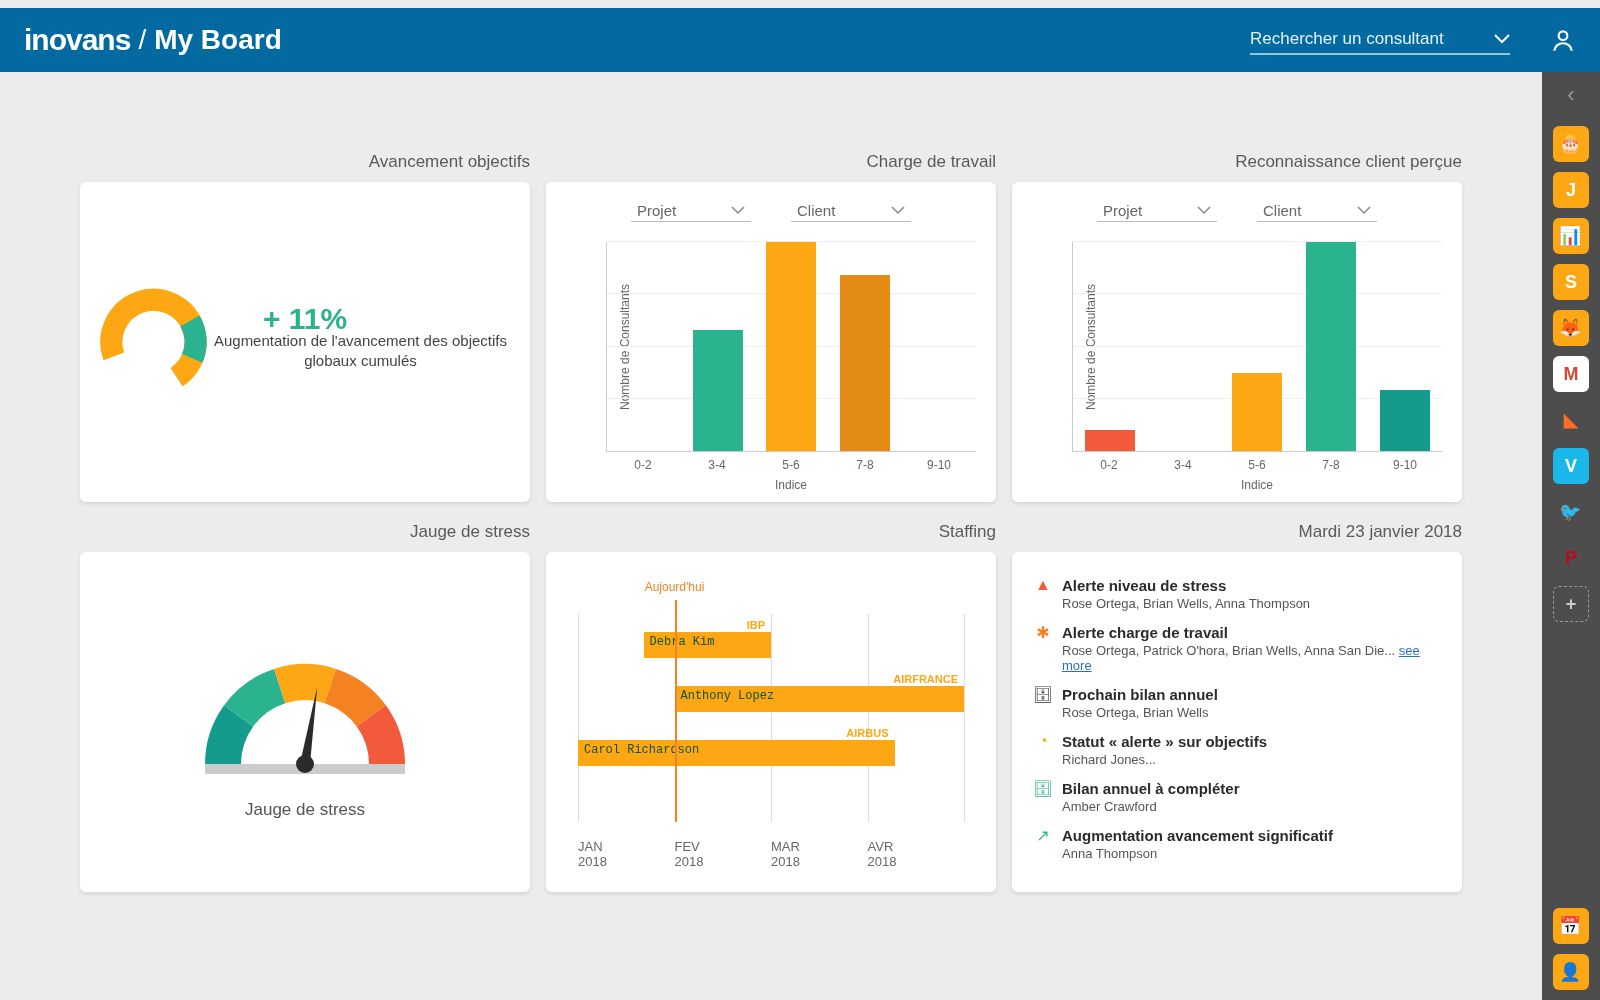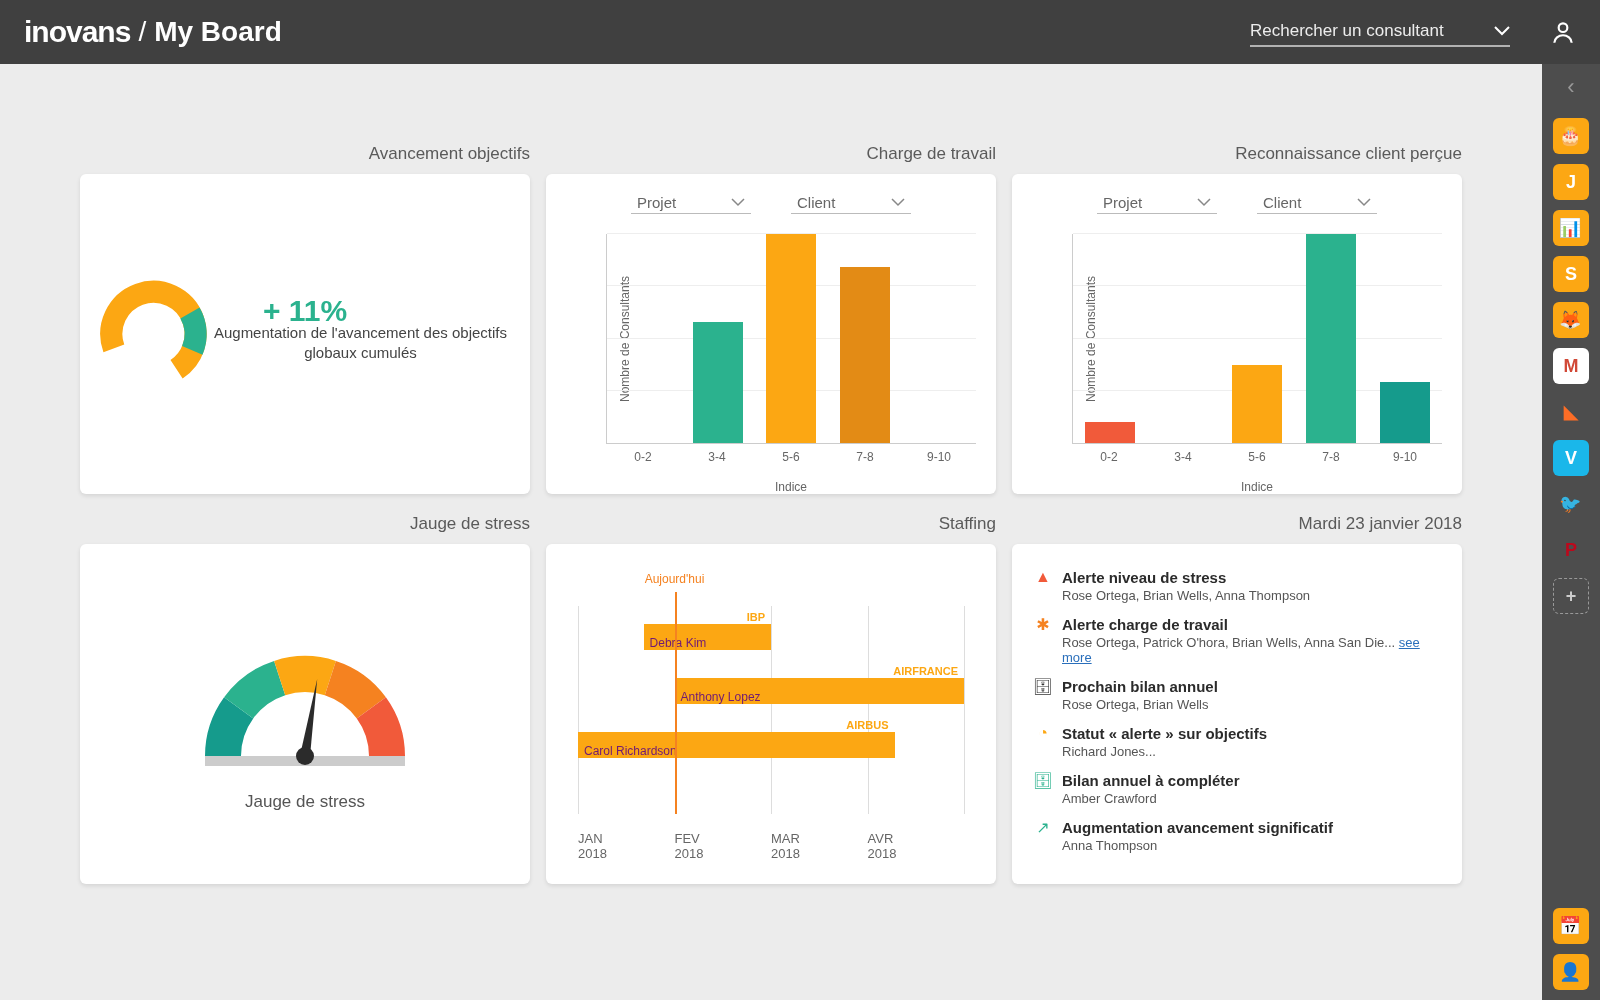--- a/index.html
+++ b/index.html
@@ -1,17 +1,17 @@
 <!DOCTYPE html>
 <html><head>
 <meta charset="utf-8">
 <style>
 * { margin:0; padding:0; box-sizing:border-box; font-family: "Segoe UI", Arial, sans-serif; }
 body { background:#ececec; width:1600px; height:1000px; overflow:hidden; display:flex; flex-direction:column; }
-.header { background:#404040; height:64px; display:flex; align-items:center; padding:0 24px; color:#fff; }
+.header { background:#0369a1; height:64px; display:flex; align-items:center; padding:0 24px; color:#fff;margin-top:8px; }
 .logo { font-size:30px; font-weight:600; letter-spacing:-1px; }
 .logo-slash { font-weight:300; margin:0 8px; font-size:28px; }
 .logo-board { font-size:28px; font-weight:700; }
 .header-spacer { flex:1; }
 .search-box { display:flex; align-items:center; border-bottom:2px solid rgba(255,255,255,0.6); padding:4px 0; margin-right:40px; width:260px; color:#fff; font-size:17px; justify-content:space-between; }
 .search-placeholder { opacity:0.9; }
 .user-icon { width:26px; height:26px; }
 .main { flex:1; display:flex; }
 .content { flex:1; padding:80px 80px 0 80px; display:grid; grid-template-columns:repeat(3,1fr); grid-template-rows:auto auto; gap:20px 16px; align-content:start; }
 .cell { display:flex; flex-direction:column; }
@@ -28,27 +28,27 @@
 .gauge-caption { color:#555; font-size:17px; margin-top:16px; }
 .axis-y { position:absolute; left:16px; top:60px; bottom:50px; display:flex; align-items:center; }
 .axis-y span { transform:rotate(-90deg); white-space:nowrap; color:#666; font-size:12px; }
 .bars-area { position:absolute; left:60px; right:20px; top:60px; bottom:50px; border-left:1px solid #ccc; border-bottom:1px solid #ccc; }
 .bars-area .grid { position:absolute; left:0; right:0; border-top:1px solid #eee; }
 .bars-row { position:absolute; left:0; right:0; bottom:0; top:0; display:flex; }
 .bars-col { flex:1; display:flex; align-items:flex-end; justify-content:center; }
 .bars-col .bar { width:50px; }
 .x-ticks { position:absolute; left:60px; right:20px; bottom:30px; display:flex; }
 .x-ticks span { flex:1; text-align:center; font-size:12px; color:#666; }
-.x-label { position:absolute; left:60px; right:20px; bottom:0; text-align:center; color:#666; font-size:12px; }
+.x-label { position:absolute; left:60px; right:20px; bottom:10px; text-align:center; color:#666; font-size:12px; }
 .today-line { position:absolute; top:48px; bottom:70px; border-left:2px solid #f58220; }
 .today-label { position:absolute; top:28px; transform:translateX(-50%); color:#f58220; font-size:12px; }
 .staffing-tracks { position:absolute; left:32px; right:32px; top:62px; bottom:70px; }
 .month-grid { position:absolute; top:0; bottom:0; border-left:1px solid #ddd; }
 .staff-bar { position:absolute; height:26px; background:#fca713; display:flex; align-items:center; }
-.staff-bar .name { position:absolute; left:6px; top:12px; font-size:12px; color:#701a75; }
+.staff-bar .name { position:absolute; left:6px; top:3px; font-size:12px; color:#14532d;font-family:Liberation Mono, monospace; }
 .staff-bar .client { position:absolute; right:6px; top:-1px; font-size:11px; font-weight:700; color:#fca713; transform:translateY(-100%); }
 .staff-months { position:absolute; left:32px; right:32px; bottom:22px; display:flex; }
 .staff-months div { flex:1; text-align:left; font-size:13px; color:#666; line-height:1.2; }
 .alerts { padding:6px 4px; display:flex; flex-direction:column; gap:12px; }
 .alert { display:flex; flex-direction:column; gap:2px; }
 .alert-head { display:flex; align-items:center; gap:10px; }
 .alert-head .ico { width:18px; height:18px; display:flex; align-items:center; justify-content:center; font-size:16px; }
 .alert-title { font-weight:700; color:#2b2b2b; font-size:15px; }
 .alert-detail { font-size:13px; color:#555; margin-left:28px; }
 .alert-detail a { color:#2a6fbb; text-decoration:underline; }

